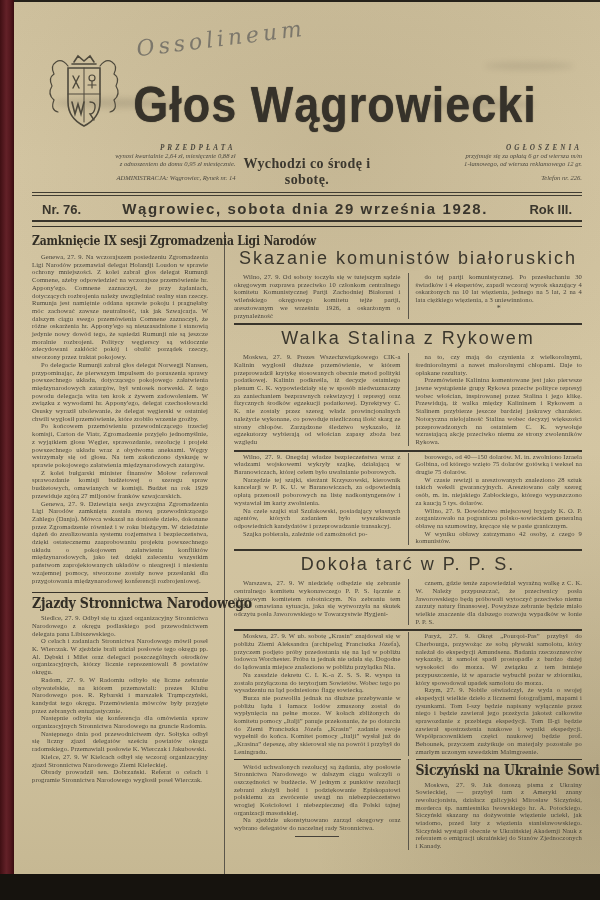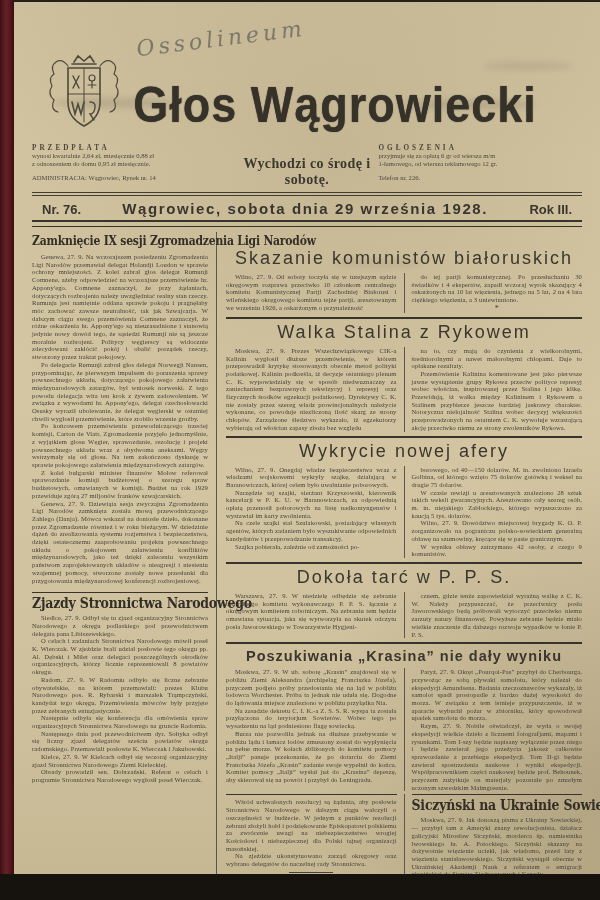--- a/index.html
+++ b/index.html
@@ -47,42 +47,42 @@
     text-align:center;padding-left:56px;
     font-family:"Liberation Sans", sans-serif;font-weight:700;
     font-size:45px;line-height:88px;letter-spacing:1px;
     color:#36322a;transform:scaleY(1.12);transform-origin:top;
     text-shadow:0 0 1px rgba(40,36,28,.85);
     white-space:nowrap;
   }
 
   
   .infobar{display:flex;margin-top:0;align-items:flex-start;}
-  .info-block{width:37%;font-size:6.6px;line-height:8.2px;text-align:left;color:#4c483f;}
+  .info-block{width:37%;font-size:6.6px;line-height:8.2px;text-align:right;color:#4c483f;font-style:italic;}
   .info-heading{letter-spacing:3px;font-size:7.2px;font-weight:700;}
   .info-extra{margin-top:5px;}
   .schedule{
     width:26%;text-align:center;font-size:14px;font-weight:700;
     padding-top:12px;color:#3c382f;letter-spacing:.4px;
   }
 
   .double-rule{height:2px;border-top:1.2px solid #413d32;border-bottom:1.2px solid #413d32;margin-top:4px;}
   .dateline{display:flex;align-items:baseline;padding:4px 10px 3px;}
   .dateline .issue,.dateline .volume{
     font-family:"Liberation Sans", sans-serif;font-weight:700;font-size:13px;color:#3a362d;
   }
   .dateline .place-date{
     flex:1;text-align:center;font-family:"Liberation Sans", sans-serif;
     font-weight:700;font-size:15px;letter-spacing:1.6px;color:#3a362d;
   }
   .thick-rule{height:4px;border-top:2.4px solid #38342b;border-bottom:1.6px solid #38342b;margin-bottom:5px;}
 
   
   .content{display:flex;align-items:stretch;min-height:648px;}
-  .col-left{width:176px;padding-right:8px;border-right:1px solid #5b564a;}
+  .col-left{width:176px;padding-right:16px;border-right:1px solid #5b564a;}
   .main{flex:1;padding-left:9px;min-width:0;margin-top:13px;}
 
   .body-text p{
     margin:0;font-size:6.6px;line-height:7.7px;text-align:justify;
     text-indent:9px;color:#46423a;letter-spacing:.1px;
   }
   .small-headline{
     text-align:center;font-family:"DejaVu Serif", serif;font-weight:700;
     font-size:12.5px;line-height:14px;color:#332f26;margin:3px 0 4px;
     transform:scaleY(1.15);transform-origin:center;letter-spacing:-.2px;
@@ -227,21 +227,20 @@
             <div class="m-col right body-text">
                 <p>na to, czy mają do czynienia z wielkorolnymi, średniorolnymi a nawet małorolnymi chłopami. Daje to opłakane rezultaty.</p>
                 <p>Przemówienie Kalinina komentowane jest jako pierwsze jawne wystąpienie grupy Rykowa przeciw polityce represyj wobec włościan, inspirowanej przez Stalina i jego klikę. Przewidują, iż walka między Kalininem i Rykowem a Stalinem przybierze jeszcze bardziej jaskrawy charakter. Notoryczna nielojalność Stalina wobec decyzyj większości przeprowadzonych na ostatniem C. K. wywołuje wzrastającą akcję przeciwko niemu ze strony zwolenników Rykowa.</p>
               </div>
           </div>
         </div>
 
         <div class="art-rule"></div>
 
         <div>
-          <div class="m-headline">Wykrycie nowej afery</div>
           <div class="m-body">
             <div class="m-col left body-text">
                 <p>Wilno, 27. 9. Onegdaj władze bezpieczeństwa wraz z władzami wojskowemi wykryły szajkę, działającą w Baranowiczach, której celem było uwalnianie poborowych.</p>
                 <p>Narzędzie tej szajki, sierżant Krzyszowski, kierownik kancelarji w P. K. U. w Baranowiczach, za odpowiednią opłatą przenosił poborowych na listę nadkontyngensów i wystawiał im karty zwolnienia.</p>
                 <p>Na czele szajki stał Szulakowski, posiadający własnych agentów, których zadaniem było wyszukiwanie odpowiednich kandydatów i przeprowadzanie transakcyj.</p>
                 <p>Szajka pobierała, zależnie od zamożności po-</p>
               </div>
             <div class="m-col right body-text">
                 <p>borowego, od 40—150 dolarów. M. in. zwolniono Izraela Golbina, od którego wzięto 75 dolarów gotówką i weksel na drugie 75 dolarów.</p>
                 <p>W czasie rewizji u aresztowanych znaleziono 28 sztuk takich weksli gwarancyjnych. Aresztowano cały szereg osób, m. in. niejakiego Zabłockiego, którego wypuszczono za kaucją 5 tys. dolarów.</p>
@@ -261,21 +260,20 @@
               </div>
             <div class="m-col right body-text">
                 <p>cznem, gdzie tenże zapowiedział wyraźną walkę z C. K. W. Należy przypuszczać, że przeciwnicy posła Jaworowskiego będą próbowali wytoczyć przeciwko niemu zarzuty natury finansowej. Powyższe zebranie będzie miało wielkie znaczenie dla dalszego rozwoju wypadków w łonie P. P. S.</p>
               </div>
           </div>
         </div>
 
         <div class="art-rule"></div>
 
         <div>
-          <div class="m-headline bold">Poszukiwania „Krasina” nie dały wyniku</div>
           <div class="m-body">
             <div class="m-col left body-text">
                 <p>Moskwa, 27. 9. W ub. sobotę „Krasin” znajdował się w pobliżu Ziemi Aleksandra (archipelag Franciszka Józefa), przyczem podjęto próby przedostania się na ląd w pobliżu lodowca Worchester. Próba ta jednak nie udała się. Dogodne do lądowania miejsce znaleziono w pobliżu przylądka Nia.</p>
                 <p>Na zasadzie dekretu C. I. K.-a Z. S. S. R. wyspa ta została przyłączona do terytorjum Sowietów. Wobec tego po wysadzeniu na ląd podniesiono flagę sowiecką.</p>
                 <p>Burza nie pozwoliła jednak na dłuższe przebywanie w pobliżu lądu i łamacz lodów zmuszony został do wypłynięcia na pełne morze. W kołach zbliżonych do komitetu pomocy „Italji” panuje przekonanie, że po dotarciu do Ziemi Franciszka Józefa „Krasin” zadanie swoje wypełnił do końca. Komitet pomocy „Italji” wysłał już do „Krasina” depeszę, aby skierował się na powrót i przybył do Leningradu.</p>
               </div>
             <div class="m-col right body-text">
                 <p>Paryż, 27. 9. Okręt „Pourqoi-Pas” przybył do Cherbourga, przywożąc ze sobą pływaki samolotu, który należał do ekspedycji Amundsena. Badania rzeczoznawców wykazały, iż samolot spadł prostopadle z bardzo dużej wysokości do morza. W związku z tem istnieje przypuszczenie, iż w aparacie wybuchł pożar w zbiorniku, który spowodował upadek samolotu do morza.</p>
                 <p>Rzym, 27. 9. Nobile oświadczył, że wyda o swojej ekspedycji wielkie dzieło z licznemi fotografjami, mapami i rysunkami. Tom I-szy będzie napisany wyłącznie przez niego i będzie zawierał jego przeżycia jakoteż całkowite sprawozdanie z przebiegu ekspedycji. Tom II-gi będzie zawierał spostrzeżenia naukowe i wyniki ekspedycji. Współpracownikiem części naukowej będzie prof. Behounek, przyczem zużytkuje on materjały pozostałe po zmarłym uczonym szwedzkim Malmgreenie.</p>
               </div>

